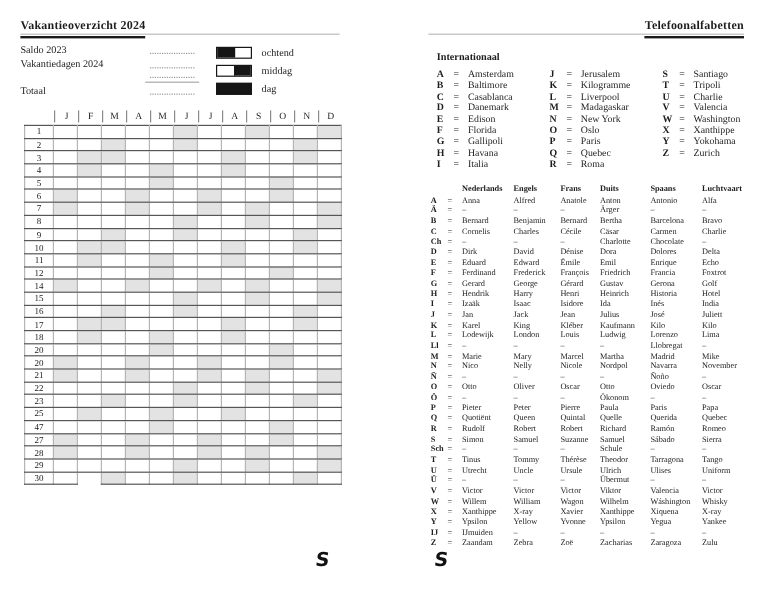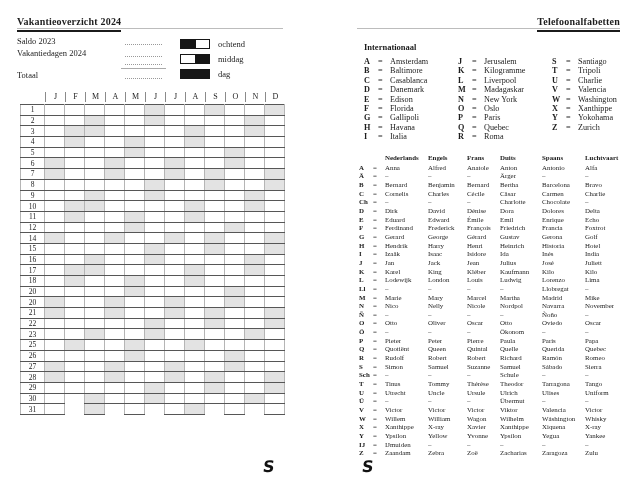--- a/index.html
+++ b/index.html
@@ -466,21 +466,21 @@
             <td class="daycell" style="background: rgb(227, 227, 227);"></td>
             <td class="daycell"></td>
             <td class="daycell"></td>
             <td class="daycell" style="background: rgb(227, 227, 227);"></td>
             <td class="daycell"></td>
             <td class="daycell"></td>
             <td class="daycell"></td>
             <td class="daycell"></td>
           </tr>
           <tr>
-            <td class="daynum">26</td>
+            <td class="daynum">47</td>
             <td class="daycell"></td>
             <td class="daycell"></td>
             <td class="daycell"></td>
             <td class="daycell"></td>
             <td class="daycell" style="background: rgb(227, 227, 227);"></td>
             <td class="daycell"></td>
             <td class="daycell"></td>
             <td class="daycell"></td>
             <td class="daycell"></td>
             <td class="daycell" style="background: rgb(227, 227, 227);"></td>
@@ -538,35 +538,20 @@
             <td class="absent"></td>
             <td class="daycell" style="background: rgb(227, 227, 227);"></td>
             <td class="daycell"></td>
             <td class="daycell"></td>
             <td class="daycell" style="background: rgb(227, 227, 227);"></td>
             <td class="daycell"></td>
             <td class="daycell"></td>
             <td class="daycell"></td>
             <td class="daycell"></td>
             <td class="daycell" style="background: rgb(227, 227, 227);"></td>
-            <td class="daycell"></td>
-          </tr>
-          <tr>
-            <td class="daynum">31</td>
-            <td class="daycell"></td>
-            <td class="absent"></td>
-            <td class="daycell" style="background: rgb(227, 227, 227);"></td>
-            <td class="absent"></td>
-            <td class="daycell"></td>
-            <td class="absent"></td>
-            <td class="daycell"></td>
-            <td class="daycell" style="background: rgb(227, 227, 227);"></td>
-            <td class="absent"></td>
-            <td class="daycell"></td>
-            <td class="absent"></td>
             <td class="daycell"></td>
           </tr>
         </tbody>
       </table>
   </div>
 
   <div class="logo logo-left">S</div>
 </div>
 
 <div class="page page-right">

